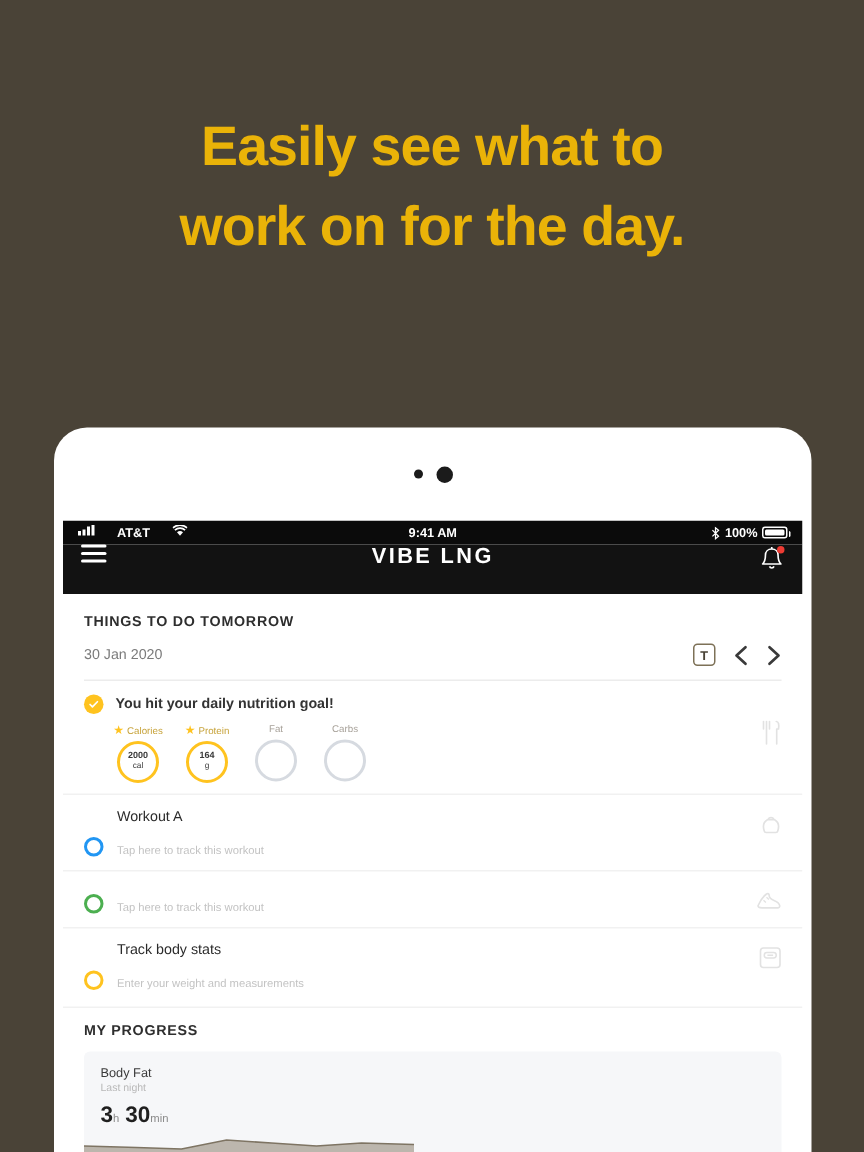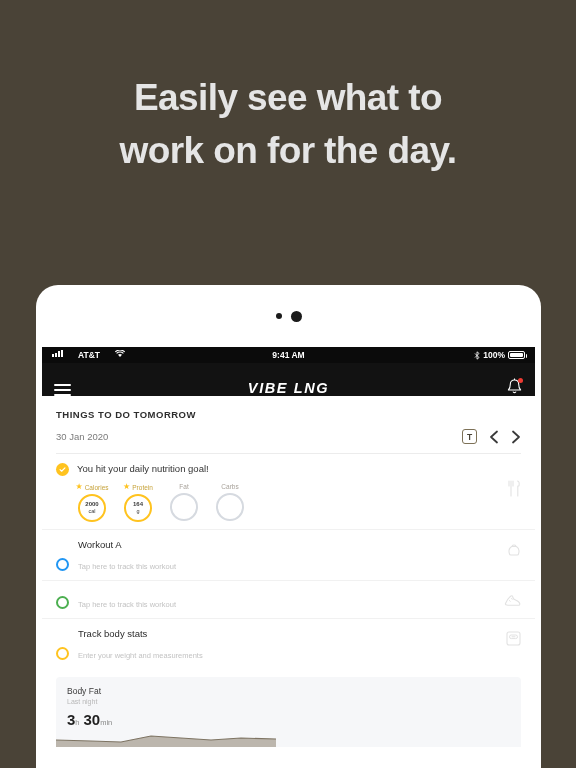--- a/index.html
+++ b/index.html
@@ -7,21 +7,21 @@
     width:576px; height:768px;
     overflow:hidden;
     font-family:"Liberation Sans", sans-serif;
   }
   body { background:#4a4337; position:relative; }
 
   
   .headline {
     position:absolute; top:72px; left:0; right:0;
     text-align:center;
-    color:#e5e5e5;
+    color:#eab308;
     font-size:37px;
     font-weight:bold;
     line-height:1.42;
     letter-spacing:-0.6px;
     padding:0 40px;
   }
 
   
   .device {
     position:absolute;
@@ -77,24 +77,23 @@
   }
   .battery::after{
     content:""; position:absolute; right:-3px; top:2px;
     width:1.5px; height:4px; background:#fff; border-radius:0 1px 1px 0;
   }
   .battery span{ display:block; height:100%; width:100%; background:#fff; border-radius:1px; }
 
   
   .navbar {
     background:#121212; height:33px;
-    display:flex; align-items:flex-end;
+    display:flex; align-items:flex-start;
     padding:0 12px;
     position:relative;
-    font-style:italic;
   }
   .hamburger { width:17px; display:flex; flex-direction:column; gap:3px; cursor:pointer; }
   .hamburger i { display:block; height:2px; background:#ffffff; border-radius:1px; }
   .nav-title {
     position:absolute; left:0; right:0; text-align:center;
     color:#ffffff; font-weight:bold; font-size:14.5px;
     letter-spacing:1.6px; pointer-events:none;
   }
   .bell-wrap { margin-left:auto; position:relative; width:17px; height:19px; cursor:pointer; }
   .bell-dot {
@@ -123,21 +122,21 @@
     display:flex; align-items:center; justify-content:center;
     font-size:8.5px; font-weight:bold; color:#4f4staff;
     color:#4a4337; cursor:pointer;
   }
   .chev { cursor:pointer; display:block; }
 
   .divider { height:1px; background:#ececec; margin:9px 14px 0 14px; }
 
   
   .nutri-block { padding:9px 14px 0 22px; position:relative; }
-  .goal-row { display:flex; gap:8px; }
+  .goal-row { display:flex; align-items:center; gap:8px;font-weight:bold; }
   .check-circle {
     width:13px; height:13px; border-radius:50%;
     background:#ffc31f;
     display:flex; align-items:center; justify-content:center;
     flex:none; margin-left:-8px;
   }
   .goal-text { font-size:9.5px; color:#333333; }
 
   .rings { display:flex; gap:14px; padding:7px 0 0 12px; }
   .ring-item { width:32px; text-align:center; }
@@ -363,20 +362,21 @@
           <span class="task-title" style="display:block;">Track body stats</span>
           <span class="task-sub" style="display:block;">Enter your weight and measurements</span>
         </span>
         <svg class="row-icon" style="top:12px;" width="15" height="15" viewBox="0 0 15 15">
           <rect x="1" y="1" width="13" height="13" rx="2" stroke="#e2e2e2" stroke-width="1.1" fill="none"></rect>
           <rect x="3.5" y="4" width="8" height="3.6" rx="1.8" stroke="#e2e2e2" stroke-width="1" fill="none"></rect>
           <path d="M5.6 5.8 L9.4 5.8" stroke="#e2e2e2" stroke-width="1"></path>
         </svg>
       </div>
 
+      <div class="progress-title">MY PROGRESS</div>
 
       <div class="cards">
 
 
         <div class="card">
           <div class="card-title">Body Fat</div>
           <div class="card-sub">Last night</div>
           <div class="card-val">
             <span>3</span><span class="unit">h</span><span class="num2">30</span><span class="unit">min</span>
           </div>

